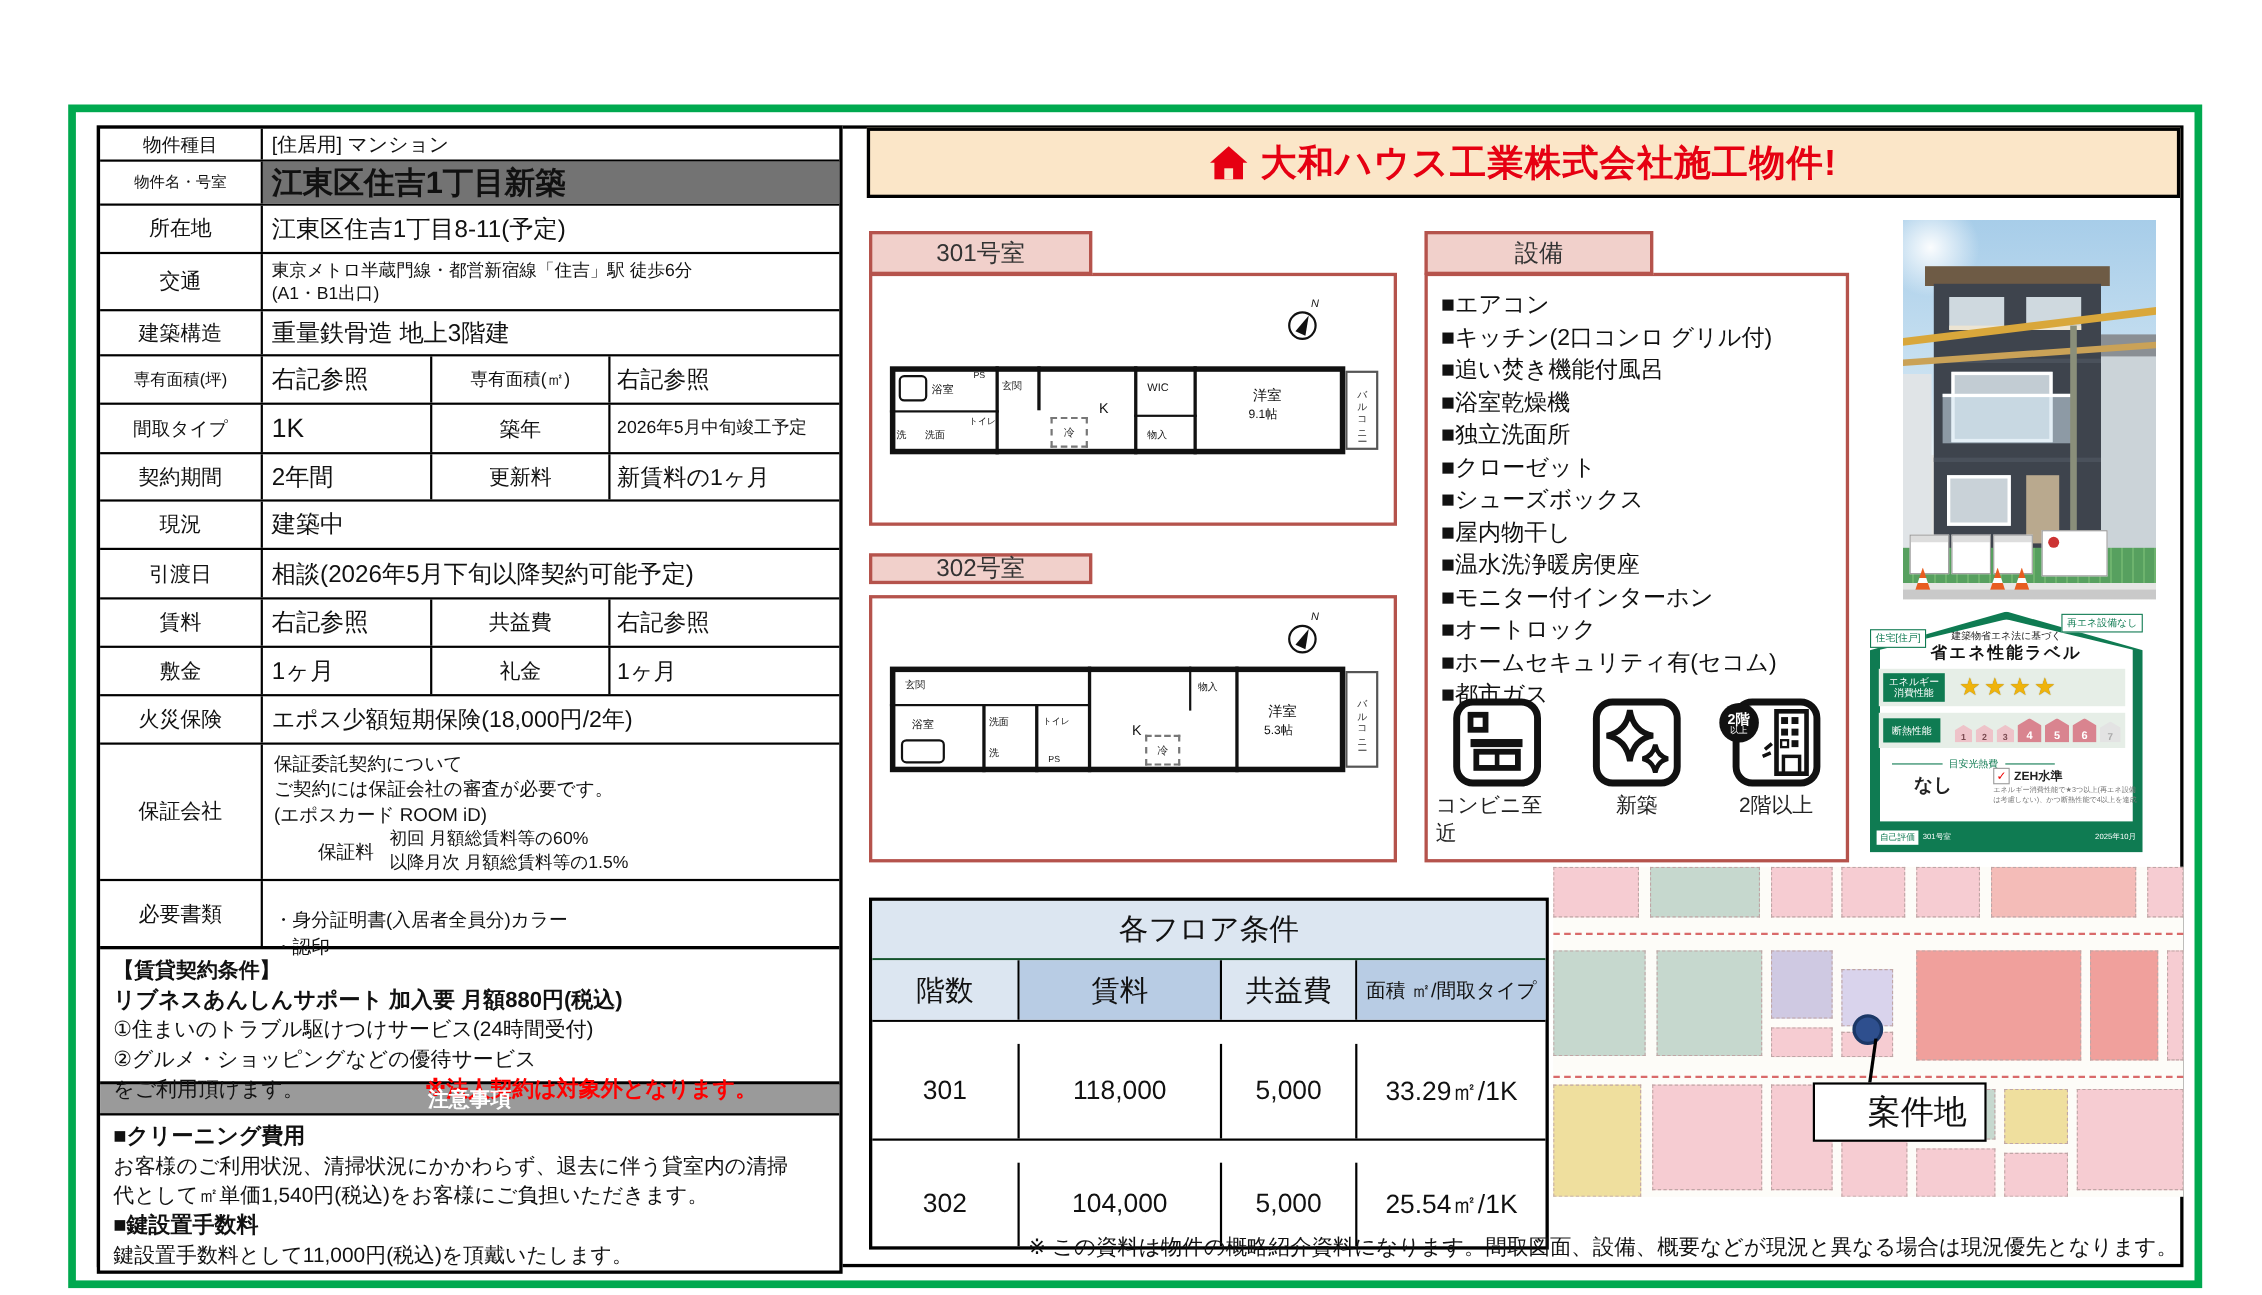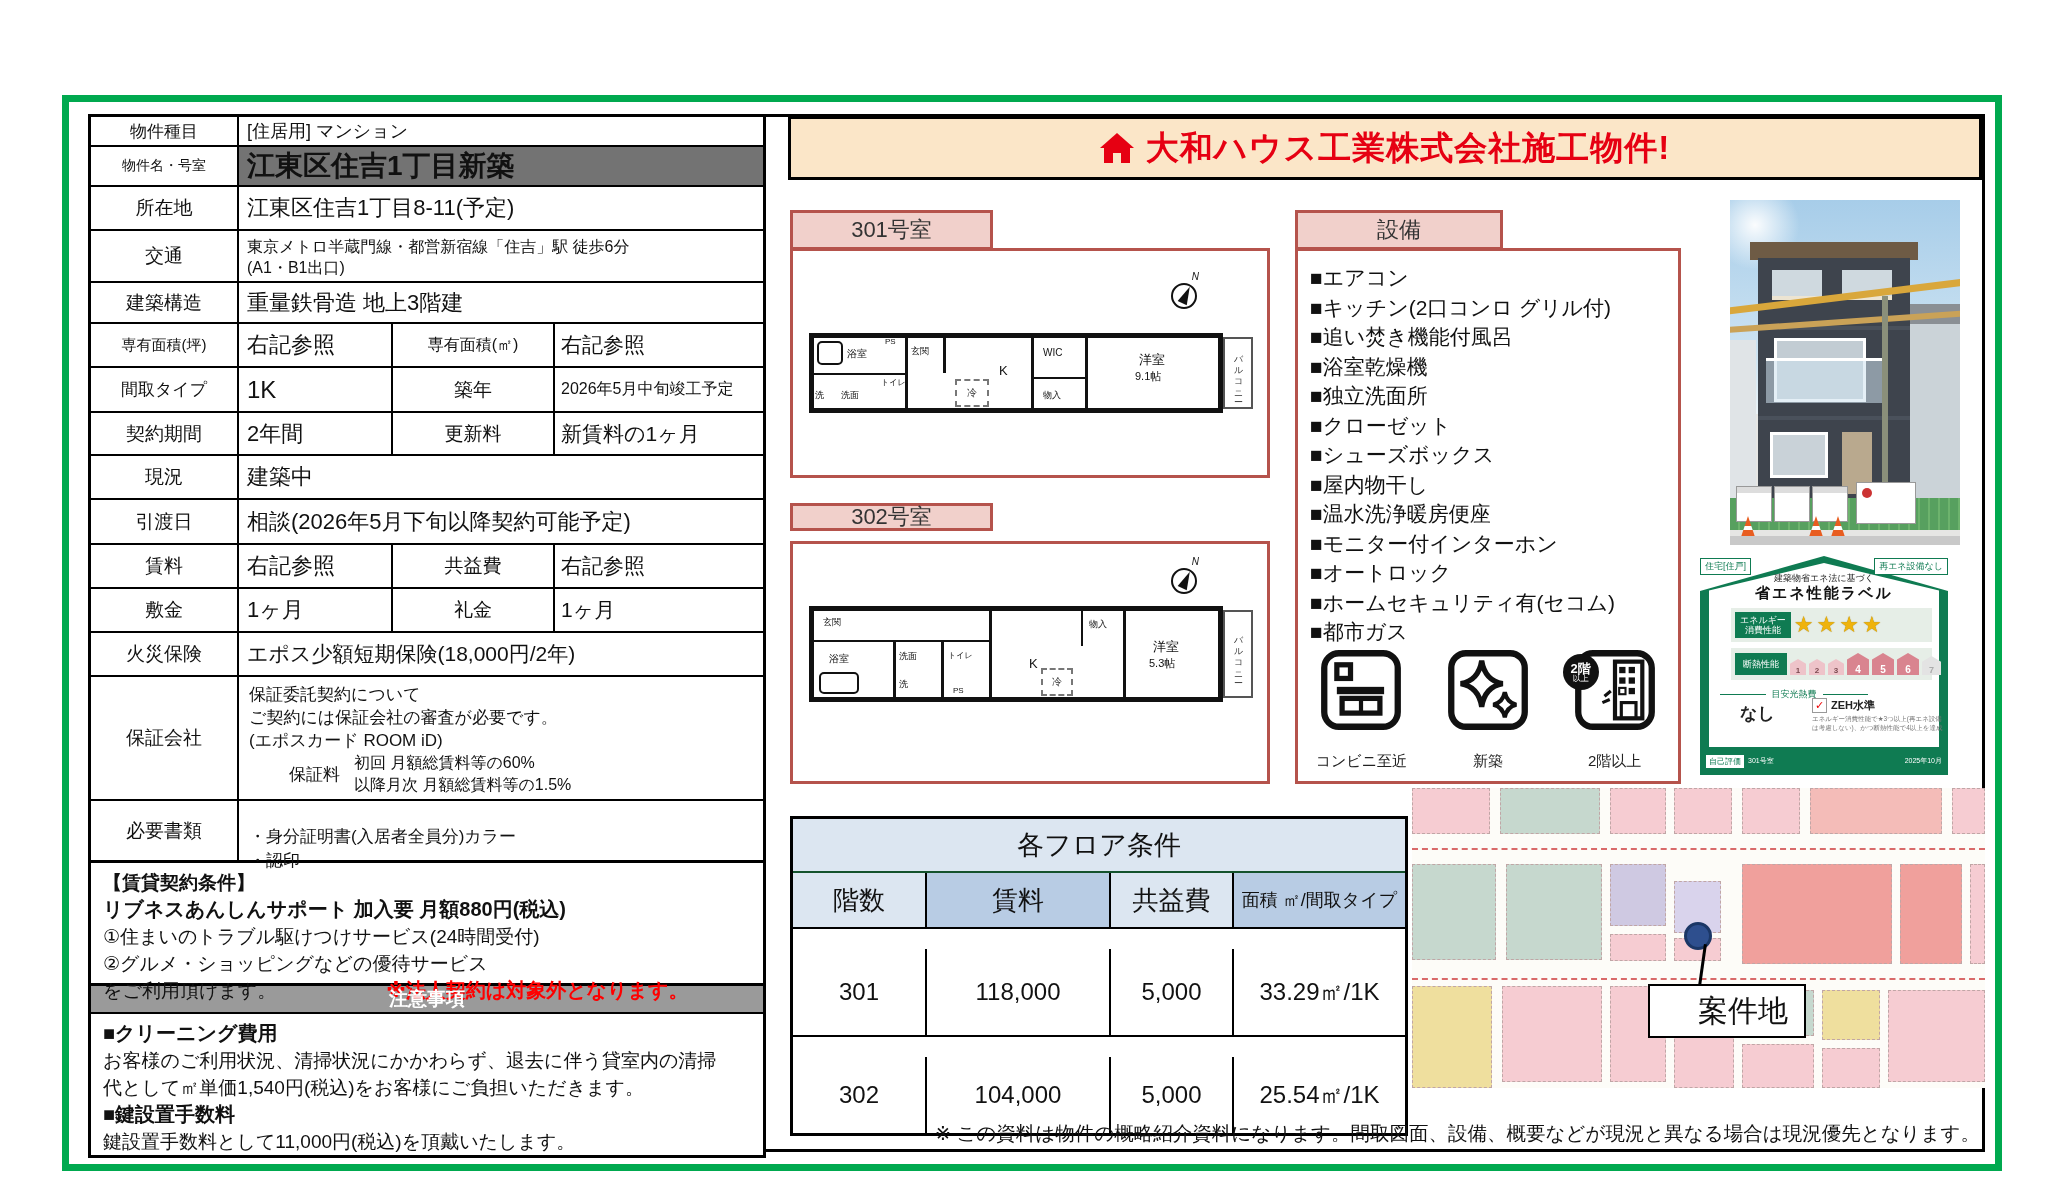--- a/index.html
+++ b/index.html
@@ -41,40 +41,40 @@
   .plan-t{position:absolute;color:#111;white-space:nowrap;}
   .fridge{position:absolute;border:2px dashed #777;box-sizing:border-box;display:flex;align-items:center;justify-content:center;font-size:10px;color:#333;}
   .tub{position:absolute;border:2px solid #111;border-radius:5px;box-sizing:border-box;}
   .compass{position:absolute;width:26px;height:26px;border:2px solid #111;border-radius:50%;box-sizing:border-box;}
   .compass .needle{position:absolute;left:8px;top:1px;width:0;height:0;border-left:5px solid transparent;border-right:5px solid transparent;border-bottom:18px solid #111;transform:rotate(25deg);}
   .compass .nl{position:absolute;top:-14px;right:-4px;font-size:10px;font-style:italic;}
   
   .eq-list{padding:12px 12px 0 12px;font-size:21px;line-height:29.5px;}
   .badges{position:absolute;left:0;bottom:10px;width:100%;display:flex;justify-content:space-around;}
   .badge{display:flex;flex-direction:column;align-items:center;width:112px;position:relative;}
-  .badge-cap{font-size:15px;margin-top:20px;color:#222;}
+  .badge-cap{font-size:19px;margin-top:2px;color:#222;}
   .bubble{position:absolute;left:4px;top:6px;width:36px;height:36px;border-radius:50%;background:#111;color:#fff;
           display:flex;flex-direction:column;align-items:center;justify-content:center;line-height:1;}
   .bubble .b1{font-size:13px;font-weight:bold;} .bubble .b2{font-size:8px;}
   
   .ftable{position:absolute;left:790px;top:816px;width:618px;box-sizing:border-box;border:3px solid #000;background:#fff;}
   .ft-title{height:52px;background:#dce6f1;border-bottom:2px solid #14532d;display:flex;align-items:center;justify-content:center;font-size:27px;}
   .ft-row{display:flex;border-bottom:2px solid #000;box-sizing:border-box;}
   .ft-row:last-child{border-bottom:none;}
   .ft-c{display:flex;align-items:center;justify-content:center;border-right:2px solid #000;box-sizing:border-box;}
   .ft-c:last-child{border-right:none;}
   .c1{width:134px;} .c2{width:184px;} .c3{width:123px;} .c4{flex:1;}
   .ft-head{height:56px;font-size:26px;}
   .ft-data{font-size:24px;margin-top:20px;}
   
   .energy{position:absolute;left:1700px;top:556px;width:248px;height:219px;}
   .en-green{position:absolute;inset:0;clip-path:polygon(0 16%,50% 0,100% 16%,100% 100%,0 100%);background:#0f7b52;}
   .en-white{position:absolute;left:9px;right:9px;top:7px;bottom:28px;clip-path:polygon(0 15%,50% 0,100% 15%,100% 100%,0 100%);background:#fff;}
   .en-tag{position:absolute;background:#fff;color:#0f7b52;font-size:9px;padding:1px 4px;border:1px solid #0f7b52;z-index:3;}
-  .en-row{position:absolute;left:31px;right:16px;height:34px;background:#e6eee7;display:flex;align-items:center;gap:3px;padding:0 4px;box-sizing:border-box;}
+  .en-row{position:absolute;left:8px;right:16px;height:34px;background:#e6eee7;display:flex;align-items:center;gap:13px;padding:0 4px;box-sizing:border-box;}
   .en-chip{background:#0f7b52;color:#fff;font-size:9px;line-height:1.15;text-align:center;padding:3px 5px;flex:none;}
   .stars{color:#efb30c;font-size:22px;letter-spacing:3px;text-shadow:0 0 1px #8a6d00;}
   .hchip{clip-path:polygon(50% 0,100% 30%,100% 100%,0 100%,0 30%);display:flex;align-items:flex-end;justify-content:center;font-weight:bold;}
   .en-div{position:absolute;left:20px;right:80px;display:flex;align-items:center;gap:6px;color:#0f7b52;font-size:9px;}
   .en-div::before,.en-div::after{content:"";flex:1;height:1px;background:#0f7b52;}
   .zehbox{position:absolute;display:flex;align-items:center;gap:4px;}
   .zcheck{width:13px;height:13px;border:1px solid #999;background:#fff;color:#e00;font-size:11px;font-weight:bold;display:flex;align-items:center;justify-content:center;}
   .en-note{position:absolute;font-size:6.5px;color:#777;line-height:1.4;}
   .en-bottom{position:absolute;left:6px;right:6px;bottom:5px;height:18px;display:flex;align-items:center;justify-content:space-between;color:#fff;font-size:7px;}
   .en-btag{background:#fff;color:#0f7b52;font-size:8px;padding:1px 3px;margin-right:4px;}
@@ -364,21 +364,21 @@
     <div class="ph" style="left:132px;top:288px;width:10px;height:10px;border-radius:50%;background:#c33"></div>
     <div class="ph" style="left:10px;top:316px;width:16px;height:24px;background:linear-gradient(180deg,#e85d20 0 40%,#fff 40% 60%,#e85d20 60%);clip-path:polygon(50% 0,100% 100%,0 100%)"></div>
     <div class="ph" style="left:78px;top:316px;width:16px;height:24px;background:linear-gradient(180deg,#e85d20 0 40%,#fff 40% 60%,#e85d20 60%);clip-path:polygon(50% 0,100% 100%,0 100%)"></div>
     <div class="ph" style="left:100px;top:316px;width:16px;height:24px;background:linear-gradient(180deg,#e85d20 0 40%,#fff 40% 60%,#e85d20 60%);clip-path:polygon(50% 0,100% 100%,0 100%)"></div>
     <div class="ph" style="left:0;top:336px;width:230px;height:9px;background:#c9c9c9"></div>
   </div>
 
   <div class="energy">
     <div class="en-green"></div>
     <div class="en-white"></div>
-    <div class="en-tag" style="left:0;top:2px">住宅[住戸]</div>
+    <div class="en-tag" style="left:0;top:16px">住宅[住戸]</div>
     <div class="en-tag" style="right:0;top:2px">再エネ設備なし</div>
     <div style="position:absolute;left:0;right:0;top:16px;text-align:center;font-size:9px;color:#222">建築物省エネ法に基づく</div>
     <div style="position:absolute;left:0;right:0;top:28px;text-align:center;font-size:15px;font-weight:bold;letter-spacing:2px;color:#111">省エネ性能ラベル</div>
     <div class="en-row" style="top:52px">
       <div class="en-chip">
         <span style="display:block">エネルギー</span>
           <span style="display:block">消費性能</span>
       </div>
       <div class="stars">★★★★</div>
     </div>

